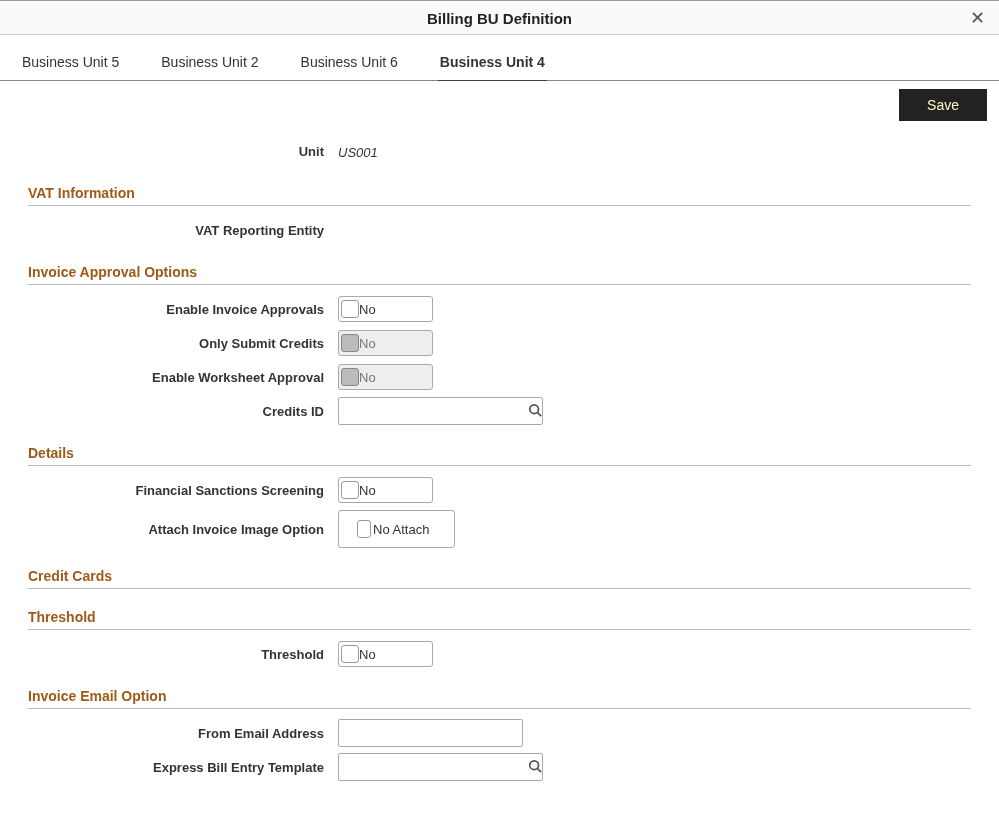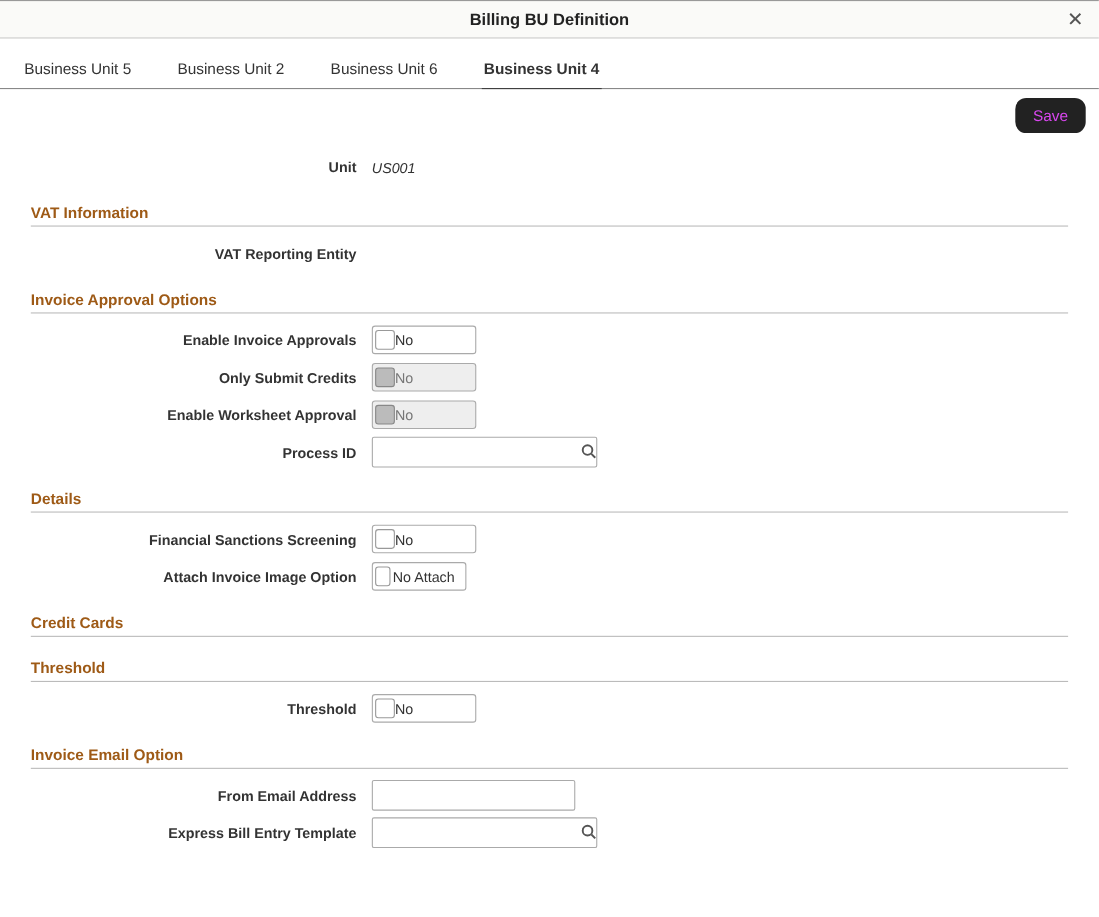--- a/index.html
+++ b/index.html
@@ -10,22 +10,22 @@
       border-top: 1px solid #999; border-bottom: 1px solid #ccc; background: #fafaf8;
     }
     .titlebar .title { font-weight: bold; font-size: 15px; color: #222; }
     .titlebar .close { position: absolute; right: 14px; top: 0; font-size: 18px; color: #555; cursor: pointer; }
     .tabs { display: flex; align-items: flex-end; height: 46px; padding: 0 20px; border-bottom: 1px solid #888; }
     .tab { margin-right: 38px; padding: 12px 2px 10px; font-size: 14px; color: #333; cursor: pointer; }
     .tab.active { font-weight: bold; border-bottom: 1px solid #404040; margin-bottom: -1px; }
     .content-wrap { position: relative; height: calc(834px - 35px - 46px); overflow-y: scroll; }
     .content { padding: 10px 28px 30px 28px; position: relative; }
     .save-btn {
-      position: absolute; right: 12px; top: 8px; background: #222; color: #d946ef;
-      border: none; padding: 8px 16px; font-size: 14px; cursor: pointer; border-radius: 10px;
+      position: absolute; right: 12px; top: 8px; background: #222; color: #fef9c3;
+      border: none; padding: 8px 28px; font-size: 14px; cursor: pointer; border-radius: 0;
     }
     .row { display: flex; align-items: center; margin: 6px 0; min-height: 28px; }
     .label-col { width: 310px; text-align: right; padding-right: 14px; font-size: 13px; color: #333; font-weight: bold; }
     .value-col { flex: 1; }
     .section-header { color: #9e5a16; font-size: 14px; font-weight: bold; margin-top: 20px; margin-bottom: 4px; }
     .section-rule { border: none; border-top: 1px solid #bbb; margin-bottom: 10px; }
     .toggle {
       display: inline-flex; align-items: center; width: 95px; height: 26px;
       border: 1px solid #aaa; border-radius: 3px; background: #fff; padding: 2px;
       position: relative; cursor: pointer;
@@ -35,22 +35,22 @@
       width: 18px; height: 18px; border: 1px solid #999; border-radius: 3px; background: #fff;
     }
     .toggle.disabled .knob { background: #bbb; border-color: #888; }
     .toggle .txt { flex: 1; text-align: left; font-size: 13px; color: #333; }
     .toggle.disabled .txt { color: #777; }
     .lookup { display: inline-flex; align-items: center; width: 205px; height: 28px; border: 1px solid #aaa; border-radius: 2px; background: #fff; }
     .lookup input { border: none; outline: none; flex: 1; padding: 0 6px; font-size: 13px; background: transparent; }
     .lookup .mag { width: 26px; text-align: center; color: #555; cursor: pointer; }
     .text-input { width: 185px; height: 28px; border: 1px solid #aaa; border-radius: 2px; padding: 0 6px; font-size: 13px; }
     .toggle-combo {
-      display: inline-flex; align-items: center; width: 86px; height: 26px;
-      border: 1px solid #aaa; border-radius: 3px; background: #fff; padding: 2px; cursor: pointer;
+      display: inline-flex; align-items: center; width: 117px; height: 26px;
+      border: 1px solid #aaa; border-radius: 3px; background: #fff; padding: 18px; cursor: pointer;
     }
     .toggle-combo .cknob { width: 14px; height: 18px; border: 1px solid #999; border-radius: 3px; background: #fff; }
     .toggle-combo .ctxt { flex: 1; font-size: 13px; padding-left: 2px; }
     .static-val { font-size: 13px; padding-top: 2px; font-style: italic; }
     
     .content-wrap::-webkit-scrollbar { width: 16px; }
     .content-wrap::-webkit-scrollbar-track { background: #f0f0f0; }
     .content-wrap::-webkit-scrollbar-thumb { background: #c4c4c4; border: 2px solid #f0f0f0; border-radius: 2px; }
     .content-wrap::-webkit-scrollbar-button { height: 16px; background: #e8e8e8; }
     .spacer-top { height: 40px; }
@@ -112,21 +112,21 @@
       <div class="row">
         <div class="label-col">Enable Worksheet Approval</div>
         <div class="value-col">
           <div class="toggle disabled">
             <div class="knob"></div>
             <div class="txt">No</div>
           </div>
         </div>
       </div>
       <div class="row">
-        <div class="label-col">Process ID</div>
+        <div class="label-col">Credits ID</div>
         <div class="value-col">
           <div class="lookup">
             <input type="text" value="" style="">
             <span class="mag">
               <svg width="14" height="14" viewBox="0 0 16 16" fill="none" stroke="#555" stroke-width="2">
                   <circle cx="7" cy="7" r="5"></circle>
                   <line x1="11" y1="11" x2="15" y2="15"></line>
                 </svg>
             </span>
           </div>

